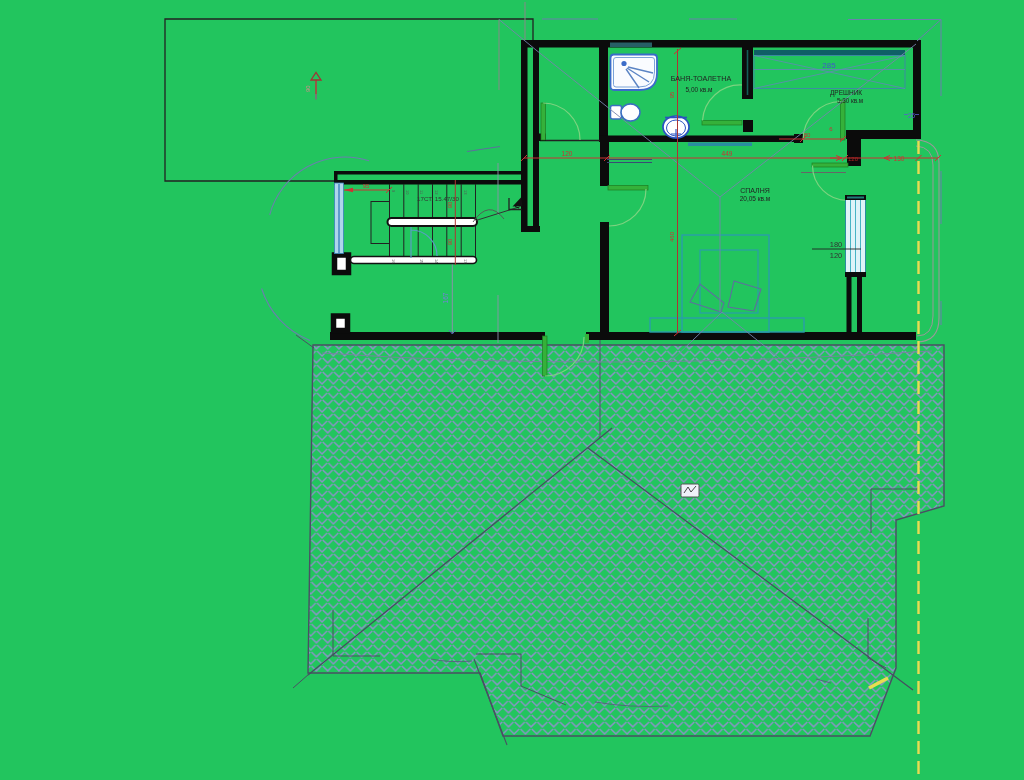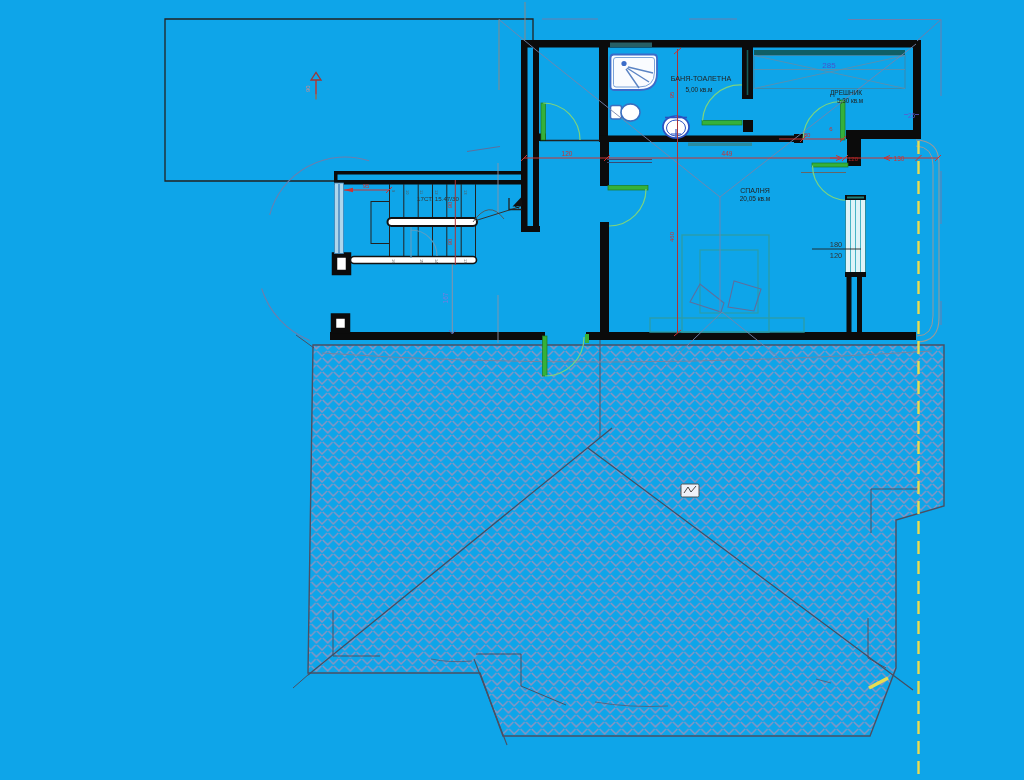--- a/index.html
+++ b/index.html
@@ -1,16 +1,16 @@
 <!DOCTYPE html>
 <html><head>
 <meta charset="utf-8">
 <style>
 html,body{margin:0;padding:0;background:#ffffff;}
-#page{width:1024px;height:780px;position:relative;overflow:hidden;background:#0ea5e9;}
+#page{width:1024px;height:780px;position:relative;overflow:hidden;background:#22c55e;}
 text{font-family:"Liberation Sans", sans-serif;}
 </style>
 </head>
 <body>
 
 <div id="page">
 <svg width="1024" height="780" viewBox="0 0 1024 780">
 <defs>
 <pattern id="hatch" width="11.3" height="14" patternUnits="userSpaceOnUse">
 <path d="M0.7,0.9 L5.65,5.9 L10.6,0.9" fill="none" stroke="#8794c2" stroke-width="1.45"></path>

